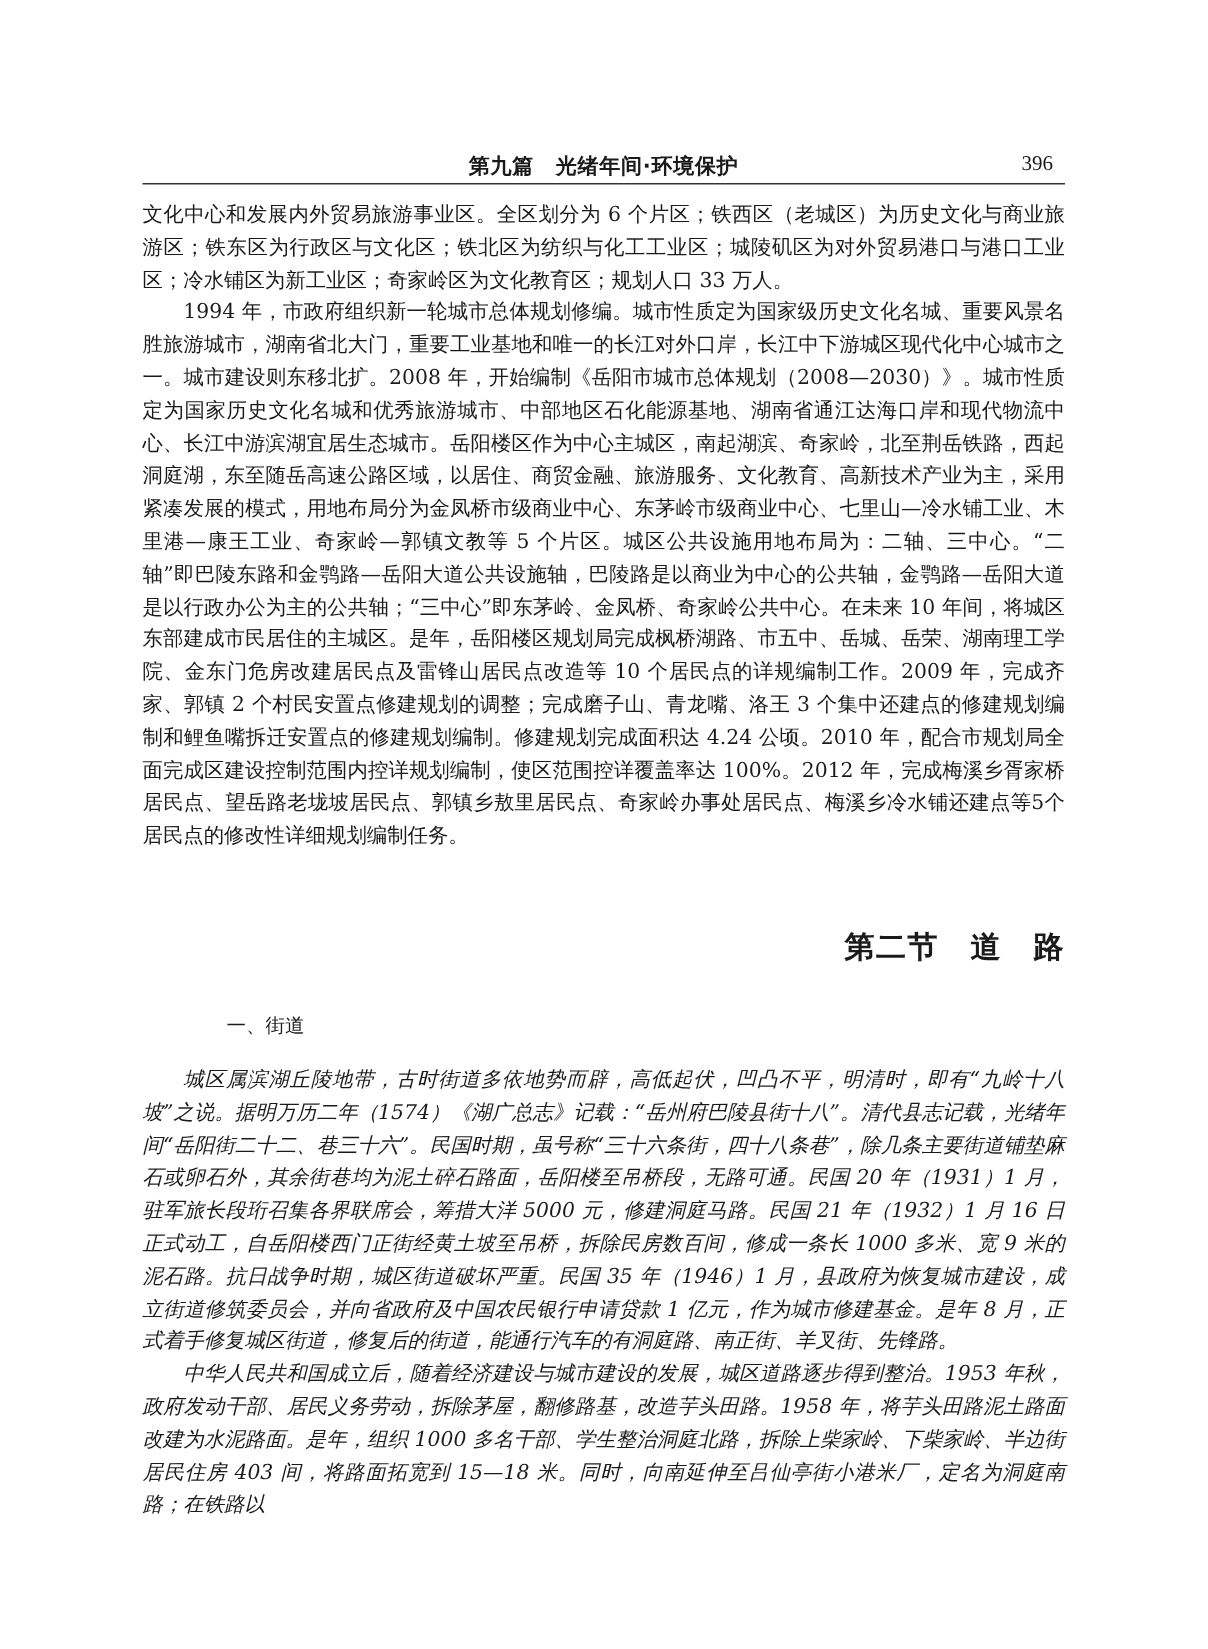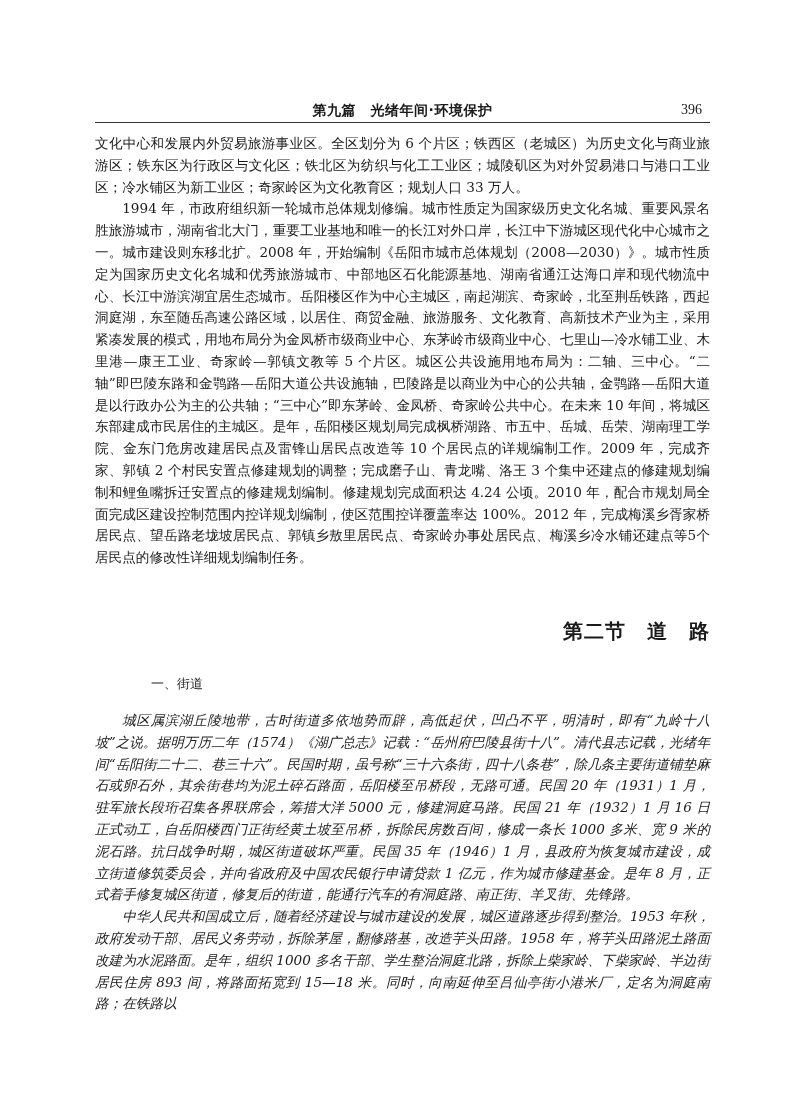--- a/index.html
+++ b/index.html
@@ -36,15 +36,15 @@
   <div class="body-text" id="block1">
     <p class="cont">文化中心和发展内外贸易旅游事业区。全区划分为 6 个片区；铁西区（老城区）为历史文化与商业旅游区；铁东区为行政区与文化区；铁北区为纺织与化工工业区；城陵矶区为对外贸易港口与港口工业区；冷水铺区为新工业区；奇家岭区为文化教育区；规划人口 33 万人。</p>
     <p>1994 年，市政府组织新一轮城市总体规划修编。城市性质定为国家级历史文化名城、重要风景名胜旅游城市，湖南省北大门，重要工业基地和唯一的长江对外口岸，长江中下游城区现代化中心城市之一。城市建设则东移北扩。2008 年，开始编制《岳阳市城市总体规划（2008—2030）》。城市性质定为国家历史文化名城和优秀旅游城市、中部地区石化能源基地、湖南省通江达海口岸和现代物流中心、长江中游滨湖宜居生态城市。岳阳楼区作为中心主城区，南起湖滨、奇家岭，北至荆岳铁路，西起洞庭湖，东至随岳高速公路区域，以居住、商贸金融、旅游服务、文化教育、高新技术产业为主，采用紧凑发展的模式，用地布局分为金凤桥市级商业中心、东茅岭市级商业中心、七里山—冷水铺工业、木里港—康王工业、奇家岭—郭镇文教等 5 个片区。城区公共设施用地布局为：二轴、三中心。“二轴”即巴陵东路和金鹗路—岳阳大道公共设施轴，巴陵路是以商业为中心的公共轴，金鹗路—岳阳大道是以行政办公为主的公共轴；“三中心”即东茅岭、金凤桥、奇家岭公共中心。在未来 10 年间，将城区东部建成市民居住的主城区。是年，岳阳楼区规划局完成枫桥湖路、市五中、岳城、岳荣、湖南理工学院、金东门危房改建居民点及雷锋山居民点改造等 10 个居民点的详规编制工作。2009 年，完成齐家、郭镇 2 个村民安置点修建规划的调整；完成磨子山、青龙嘴、洛王 3 个集中还建点的修建规划编制和鲤鱼嘴拆迁安置点的修建规划编制。修建规划完成面积达 4.24 公顷。2010 年，配合市规划局全面完成区建设控制范围内控详规划编制，使区范围控详覆盖率达 100%。2012 年，完成梅溪乡胥家桥居民点、望岳路老垅坡居民点、郭镇乡敖里居民点、奇家岭办事处居民点、梅溪乡冷水铺还建点等5个居民点的修改性详细规划编制任务。</p>
   </div>
 
   <div class="section-title">第二节　道　路</div>
   <div class="subsection">一、街道</div>
 
   <div class="body-text" id="block2">
     <p>城区属滨湖丘陵地带，古时街道多依地势而辟，高低起伏，凹凸不平，明清时，即有“九岭十八坡”之说。据明万历二年（1574）《湖广总志》记载：“岳州府巴陵县街十八”。清代县志记载，光绪年间“岳阳街二十二、巷三十六”。民国时期，虽号称“三十六条街，四十八条巷”，除几条主要街道铺垫麻石或卵石外，其余街巷均为泥土碎石路面，岳阳楼至吊桥段，无路可通。民国 20 年（1931）1 月，驻军旅长段珩召集各界联席会，筹措大洋 5000 元，修建洞庭马路。民国 21 年（1932）1 月 16 日正式动工，自岳阳楼西门正街经黄土坡至吊桥，拆除民房数百间，修成一条长 1000 多米、宽 9 米的泥石路。抗日战争时期，城区街道破坏严重。民国 35 年（1946）1 月，县政府为恢复城市建设，成立街道修筑委员会，并向省政府及中国农民银行申请贷款 1 亿元，作为城市修建基金。是年 8 月，正式着手修复城区街道，修复后的街道，能通行汽车的有洞庭路、南正街、羊叉街、先锋路。</p>
-    <p>中华人民共和国成立后，随着经济建设与城市建设的发展，城区道路逐步得到整治。1953 年秋，政府发动干部、居民义务劳动，拆除茅屋，翻修路基，改造芋头田路。1958 年，将芋头田路泥土路面改建为水泥路面。是年，组织 1000 多名干部、学生整治洞庭北路，拆除上柴家岭、下柴家岭、半边街居民住房 893 间，将路面拓宽到 15—18 米。同时，向南延伸至吕仙亭街小港米厂，定名为洞庭南路；在铁路以</p>
+    <p>中华人民共和国成立后，随着经济建设与城市建设的发展，城区道路逐步得到整治。1953 年秋，政府发动干部、居民义务劳动，拆除茅屋，翻修路基，改造芋头田路。1958 年，将芋头田路泥土路面改建为水泥路面。是年，组织 1000 多名干部、学生整治洞庭北路，拆除上柴家岭、下柴家岭、半边街居民住房 403 间，将路面拓宽到 15—18 米。同时，向南延伸至吕仙亭街小港米厂，定名为洞庭南路；在铁路以</p>
   </div>
 </div>
 
 </body></html>

